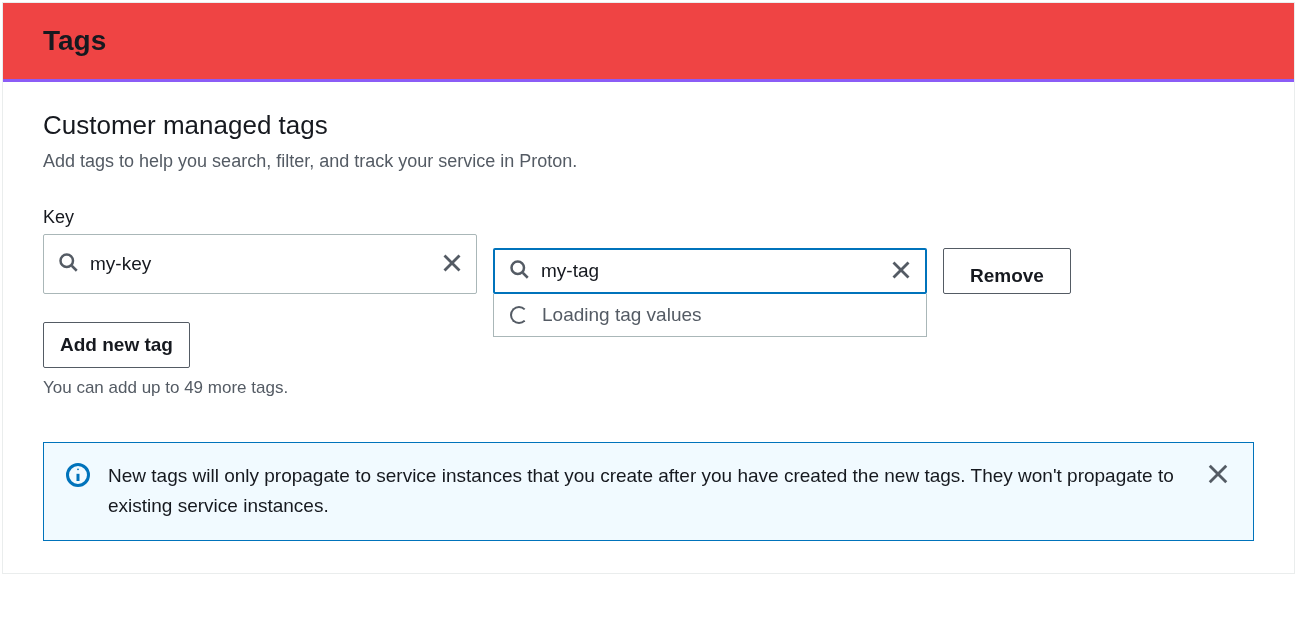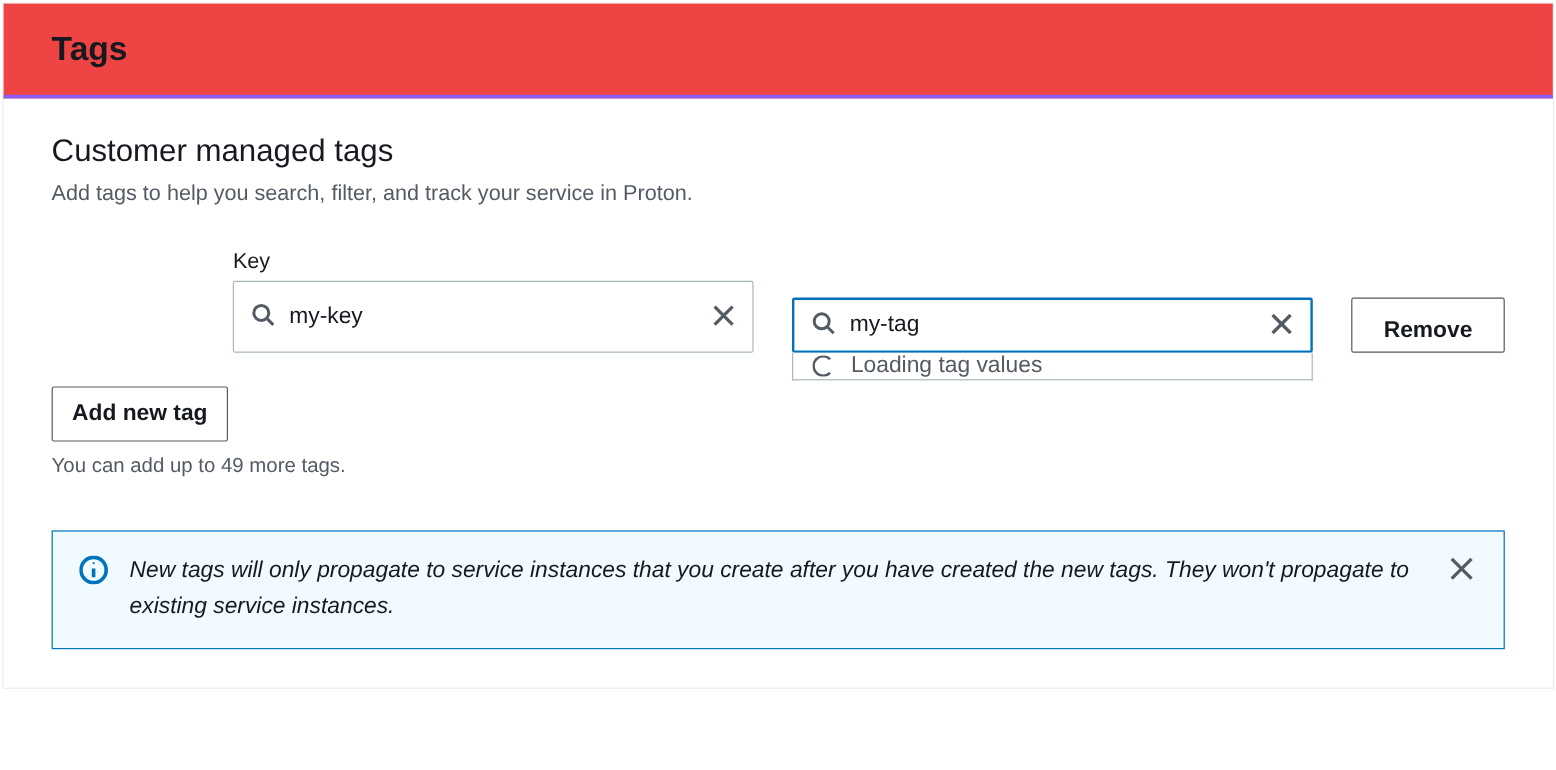--- a/index.html
+++ b/index.html
@@ -35,24 +35,23 @@
     color: #16191f;
     margin-bottom: 10px;
   }
   .description {
     font-size: 18px;
     color: #545b64;
     margin-bottom: 28px;
   }
   .tag-row {
     display: flex;
-    gap: 32px;
+    gap: 16px;
     align-items: flex-end;
     position: relative;
-    justify-content: flex-end;
   }
   .field { display: flex; flex-direction: column; }
   .field-label {
     font-size: 18px;
     color: #16191f;
     margin-bottom: 6px;
   }
   .field-label .optional {
     font-style: italic;
     color: #545b64;
@@ -120,21 +119,21 @@
     left: 0;
     width: 434px;
     border: 1px solid #aab7b8;
     border-top: none;
     background: #fff;
     z-index: 10;
   }
   .dropdown-item {
     display: flex;
     align-items: center;
-    padding: 0 16px;
+    padding: 10px 16px;
     font-size: 19px;
     color: #545b64;
   }
   .spinner {
     width: 18px;
     height: 18px;
     border: 2.5px solid #545b64;
     border-right-color: transparent;
     border-radius: 50%;
     margin-right: 14px;
@@ -144,21 +143,20 @@
 
   .alert {
     margin-top: 44px;
     border: 1px solid #0073bb;
     background: #f1faff;
     padding: 18px 22px;
     display: flex;
     align-items: flex-start;
     gap: 18px;
     border-radius: 0;
-    font-style: italic;
   }
   .alert-icon {
     flex-shrink: 0;
     color: #0073bb;
     margin-top: 2px;
   }
   .alert-text {
     font-size: 19px;
     color: #16191f;
     line-height: 1.6;

